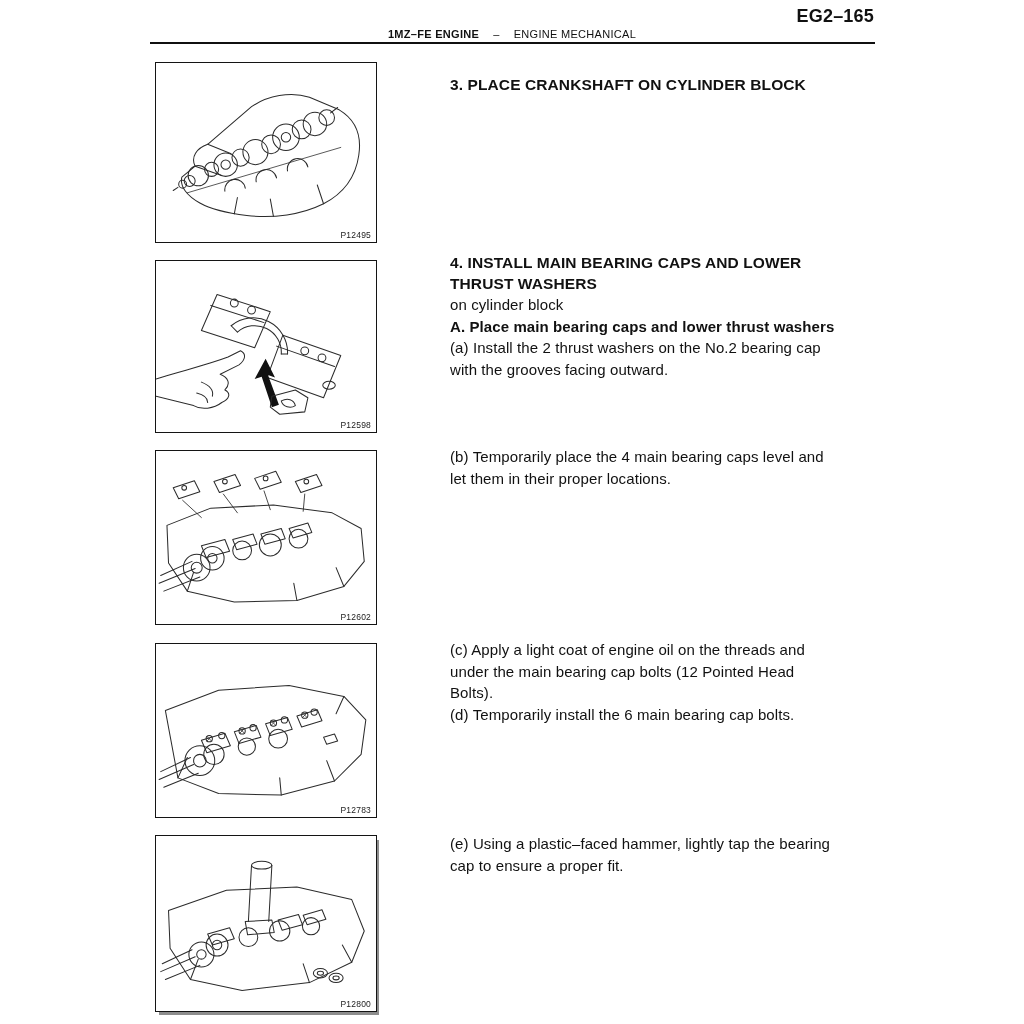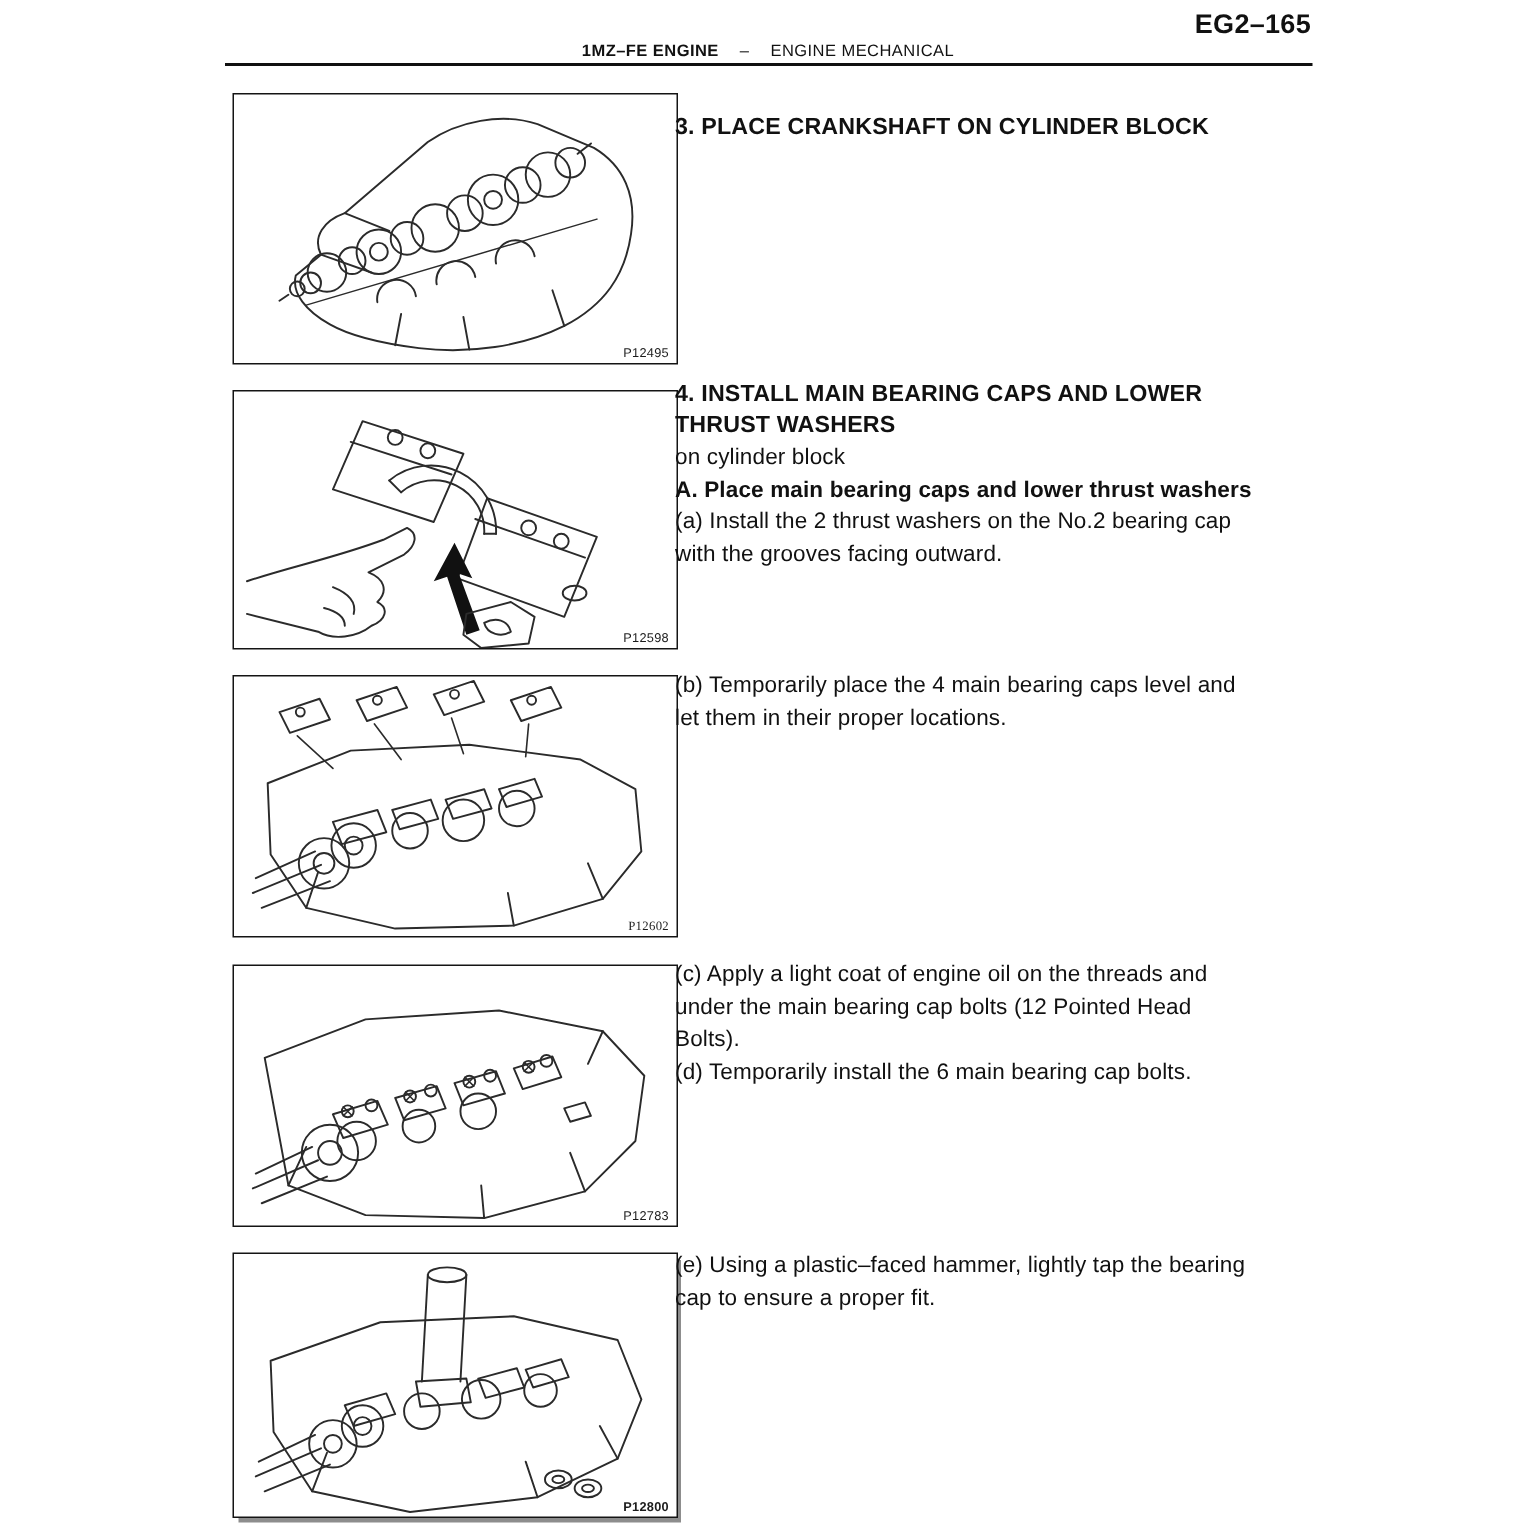--- a/index.html
+++ b/index.html
@@ -10,29 +10,29 @@
   }
   .abs{position:absolute;}
   
   .page-code{top:6px;right:150px;font-size:18px;font-weight:bold;letter-spacing:.2px;}
   .running-head{top:28px;left:0;width:1024px;text-align:center;font-size:11px;letter-spacing:.3px;}
   .running-head .bold{font-weight:bold;}
   .running-head .sep{padding:0 14px;}
   .head-rule{top:42px;left:150px;width:725px;height:2.4px;background:#101010;}
   
   .figbox{
-    left:155px;width:297px;background:#fff;border:1.7px solid #141414;
+    left:155px;width:222px;background:#fff;border:1.7px solid #141414;
     box-sizing:border-box;
   }
   .figbox svg{display:block;width:100%;height:100%;}
   .figcode{
     position:absolute;right:5px;bottom:3px;font-size:8.5px;color:#1c1c1c;
     letter-spacing:.2px;background:#fff;padding-left:2px;line-height:1;
   }
-  #figbox-5{box-shadow:3px 4px 0 -1px #8d8d8d;font-weight:bold;}
+  #figbox-5{box-shadow:3px 4px 0 -1px #8d8d8d;}
   
   .txtcol{left:450px;width:438px;}
   .h3t{font-size:15.5px;font-weight:bold;line-height:21px;white-space:pre-line;letter-spacing:.1px;}
   .body-t{font-size:15px;line-height:21.5px;white-space:pre-line;letter-spacing:.1px;}
   .bold-line{font-weight:bold;}
   p{margin:0;}
 </style>
 </head>
 <body>
 
@@ -91,21 +91,21 @@
     <path d="M58,132 C68,136 74,142 72,150 M52,146 C60,148 66,152 66,158"></path>
 
     <path d="M140,102 L126,128 L135,125 L148,164 L157,161 L143,123 L152,126 Z" fill="#111" stroke="none"></path>
 
     <path d="M148,150 L178,142 L194,152 L190,170 L158,173 L146,164 Z"></path>
     <path d="M160,156 C168,152 176,154 178,162 C172,166 162,164 160,156 Z"></path>
   </svg>
   <span class="figcode">P12598</span>
 </div>
 
-<div class="abs figbox" id="figbox-3" style="top:450px;height:175px;font-family:Liberation Serif, serif;">
+<div class="abs figbox" id="figbox-3" style="top:450px;height:175px;">
   <svg viewBox="0 0 281 175" fill="none" stroke="#2b2b2b" stroke-width="1.3" stroke-linecap="round" stroke-linejoin="round">
 
     <path d="M22,24 l27,-9 7,14 -27,9 Z M74,16 l27,-9 7,14 -27,9 Z M126,12 l27,-9 7,14 -27,9 Z M178,16 l27,-9 7,14 -27,9 Z"></path>
     <circle cx="36" cy="24" r="3"></circle>
       <circle cx="88" cy="16" r="3"></circle>
       <circle cx="140" cy="12" r="3"></circle>
       <circle cx="192" cy="16" r="3"></circle>
     <path d="M34,40 L58,62 M86,32 L104,56 M138,28 L146,52 M190,32 L188,54" stroke-width="1.1"></path>
 
     <path d="M14,72 L70,50 L150,46 L225,56 L262,76 L266,118 L240,150 L180,168 L100,170 L40,156 L16,120 Z"></path>

